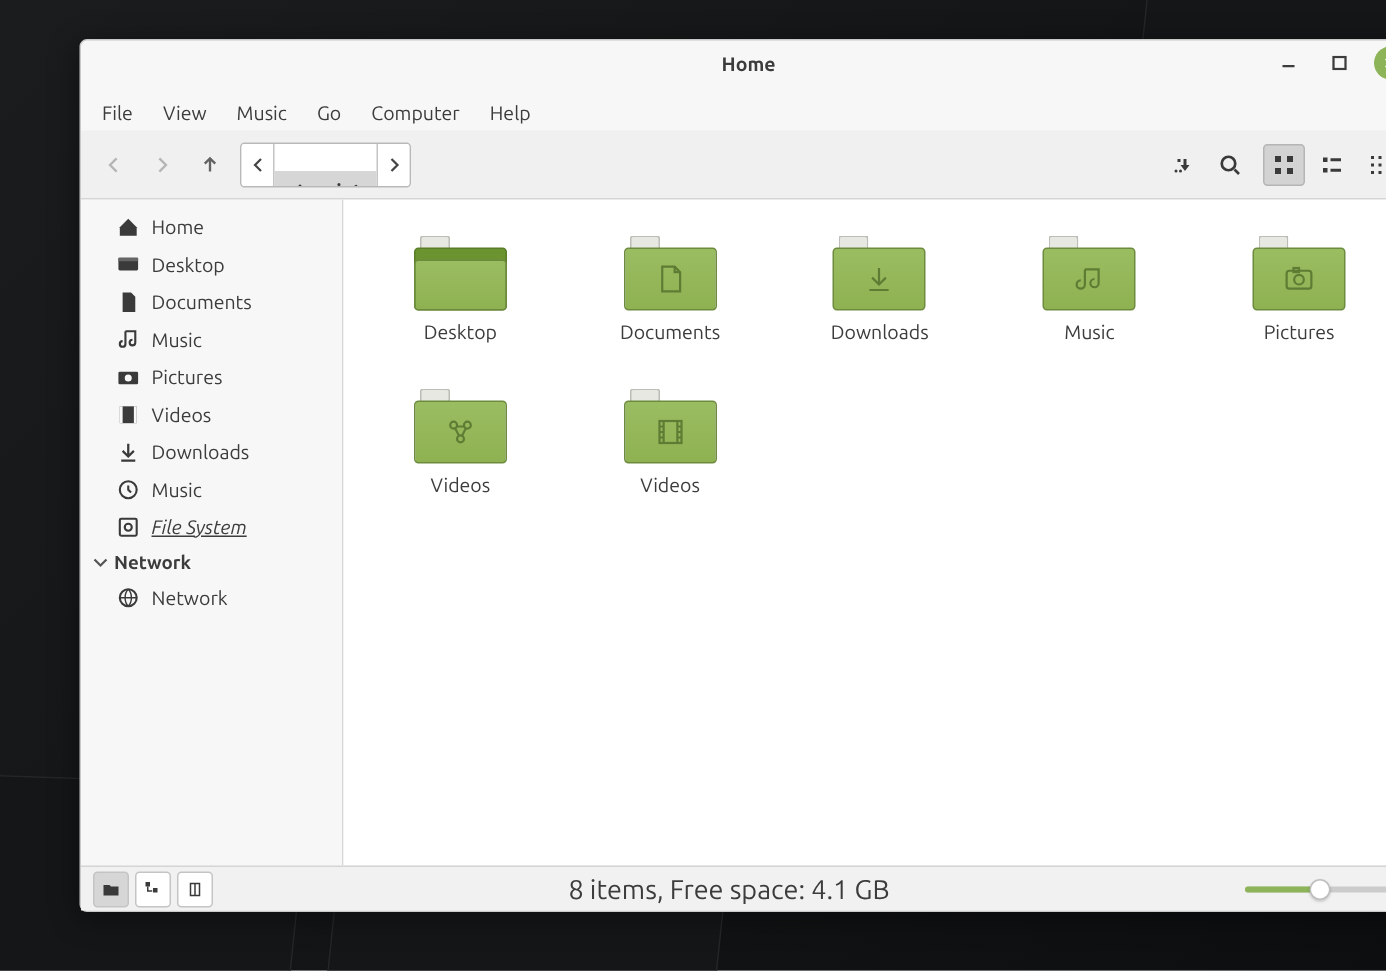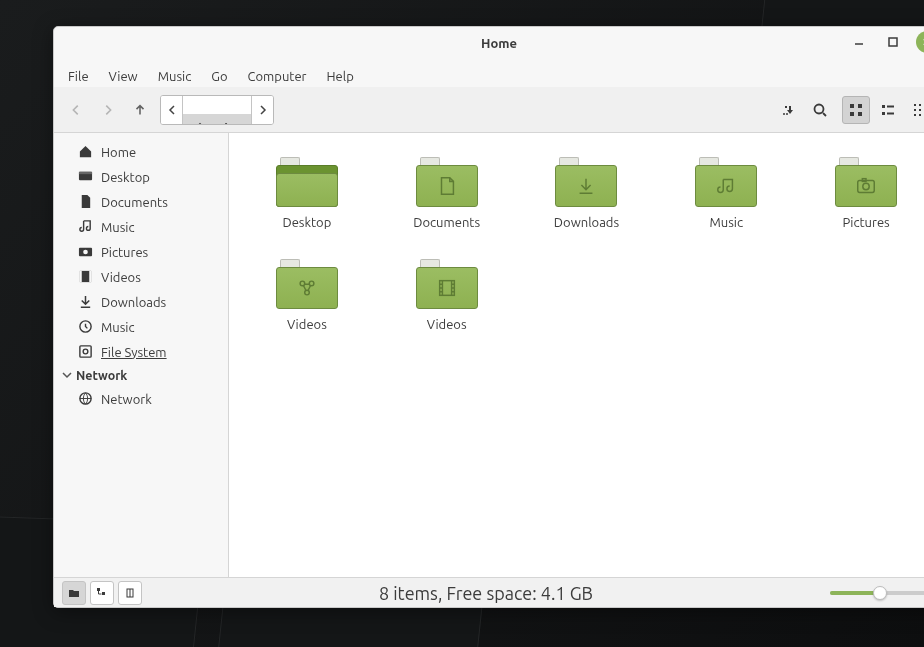--- a/index.html
+++ b/index.html
@@ -38,21 +38,21 @@
   .toolbtn.active { background:#d3d3d3; border:1px solid #b5b5b5; }
   .tool-group { display:flex; gap:4px; }
 
   .body { flex:1; display:flex; overflow:hidden; }
 
   .sidebar { width:175px; border-right:1px solid #d5d5d5; background:#f7f7f7; padding:6px 0; overflow:hidden; }
   .side-header { display:flex; align-items:center; gap:4px; padding:4px 8px; font-weight:700; font-size:12.5px; }
   .side-header svg { width:10px; height:10px; }
   .side-item { display:flex; align-items:center; gap:8px; padding:5px 8px 5px 24px; cursor:pointer; font-size:13px; }
   .side-item svg { width:15px; height:15px; flex-shrink:0; fill:#3a3a3a; }
-  .side-item.highlight .label-text { text-decoration: underline; }
+  .side-item.highlight .label-text { text-decoration: underline; font-style: italic; }
 
   .content { flex:1; background:#fff; overflow:auto; padding:24px 18px; }
   .grid { display:grid; grid-template-columns: repeat(5, 1fr); gap:30px 20px; justify-items:center; }
   .folder-item { display:flex; flex-direction:column; align-items:center; gap:8px; cursor:pointer; width:110px; }
   .folder-icon { width:62px; height:50px; position:relative; }
   .folder-tab { position:absolute; top:0; left:4px; width:20px; height:10px; background:#e6e8e1; border:1px solid #bcbdb6; border-bottom:none; border-radius:2px 2px 0 0; }
   .folder-body { position:absolute; top:8px; left:0; right:0; bottom:0; border-radius:3px; border:1px solid #6d8b3f; background:linear-gradient(#9bbd62,#8eb151); display:flex; align-items:center; justify-content:center; }
   .folder-body svg { width:22px; height:22px; stroke:#5e7c34; fill:none; stroke-width:1.6; }
   .folder-body.desktop-top { background:#6b9330; border:1px solid #5a7d29; }
   .folder-label { text-align:center; font-size:13px; }

